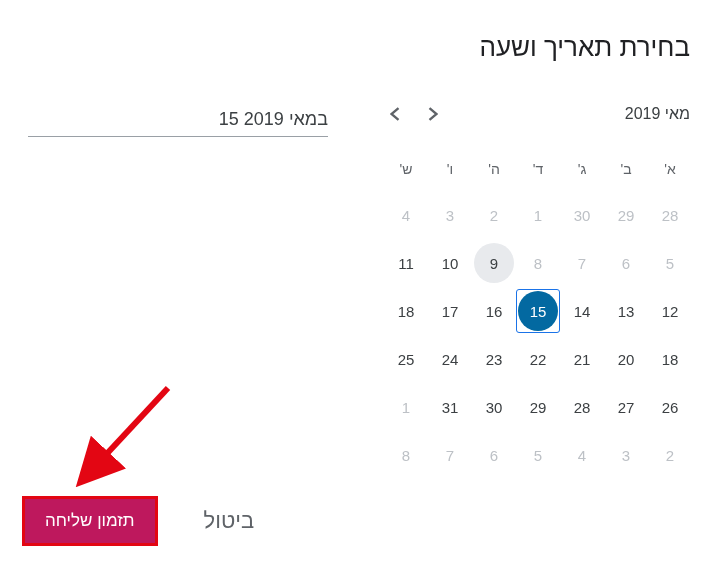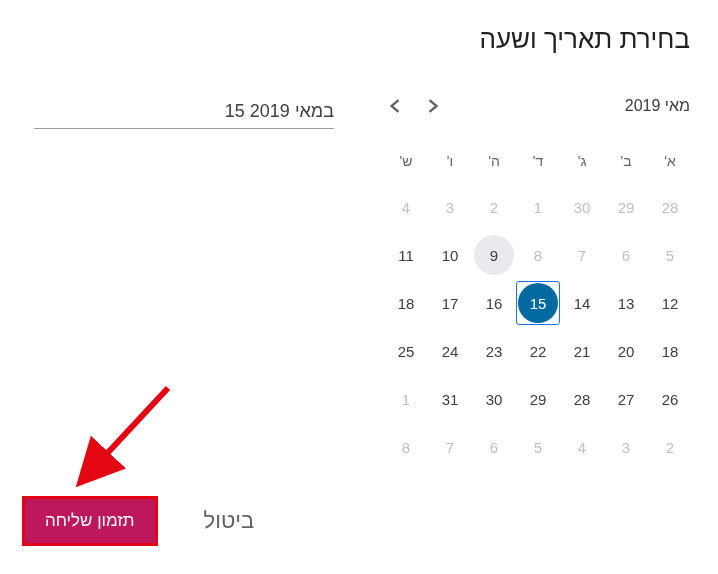--- a/index.html
+++ b/index.html
@@ -10,21 +10,21 @@
     color: #202124;
     width: 718px;
     height: 574px;
     position: relative;
     padding: 20px 28px;
   }
   .title {
     font-size: 26px;
     font-weight: 400;
     text-align: right;
-    margin: 4px 0 40px 0;
+    margin: 12px 0 40px 0;
     color: #202124;
   }
   .content {
     display: flex;
     flex-direction: row;
     gap: 40px;
   }
   .calendar-panel {
     flex: 0 0 310px;
     text-align: right;
@@ -94,22 +94,22 @@
   .selected-ring {
     position: absolute;
     inset: -2px;
     border: 1px solid #1a73e8;
     border-radius: 3px;
     pointer-events: none;
   }
   .inputs-panel {
     flex: 1;
     display: flex;
-    flex-direction: column;
-    align-items: center;
+    flex-direction: row;
+    align-items: flex-start;
     direction: ltr;
   }
   .field {
     width: 300px;
     border: none;
     border-bottom: 1px solid #9aa0a6;
     font-size: 18px;
     color: #3c4043;
     padding: 6px 0;
     text-align: right;

